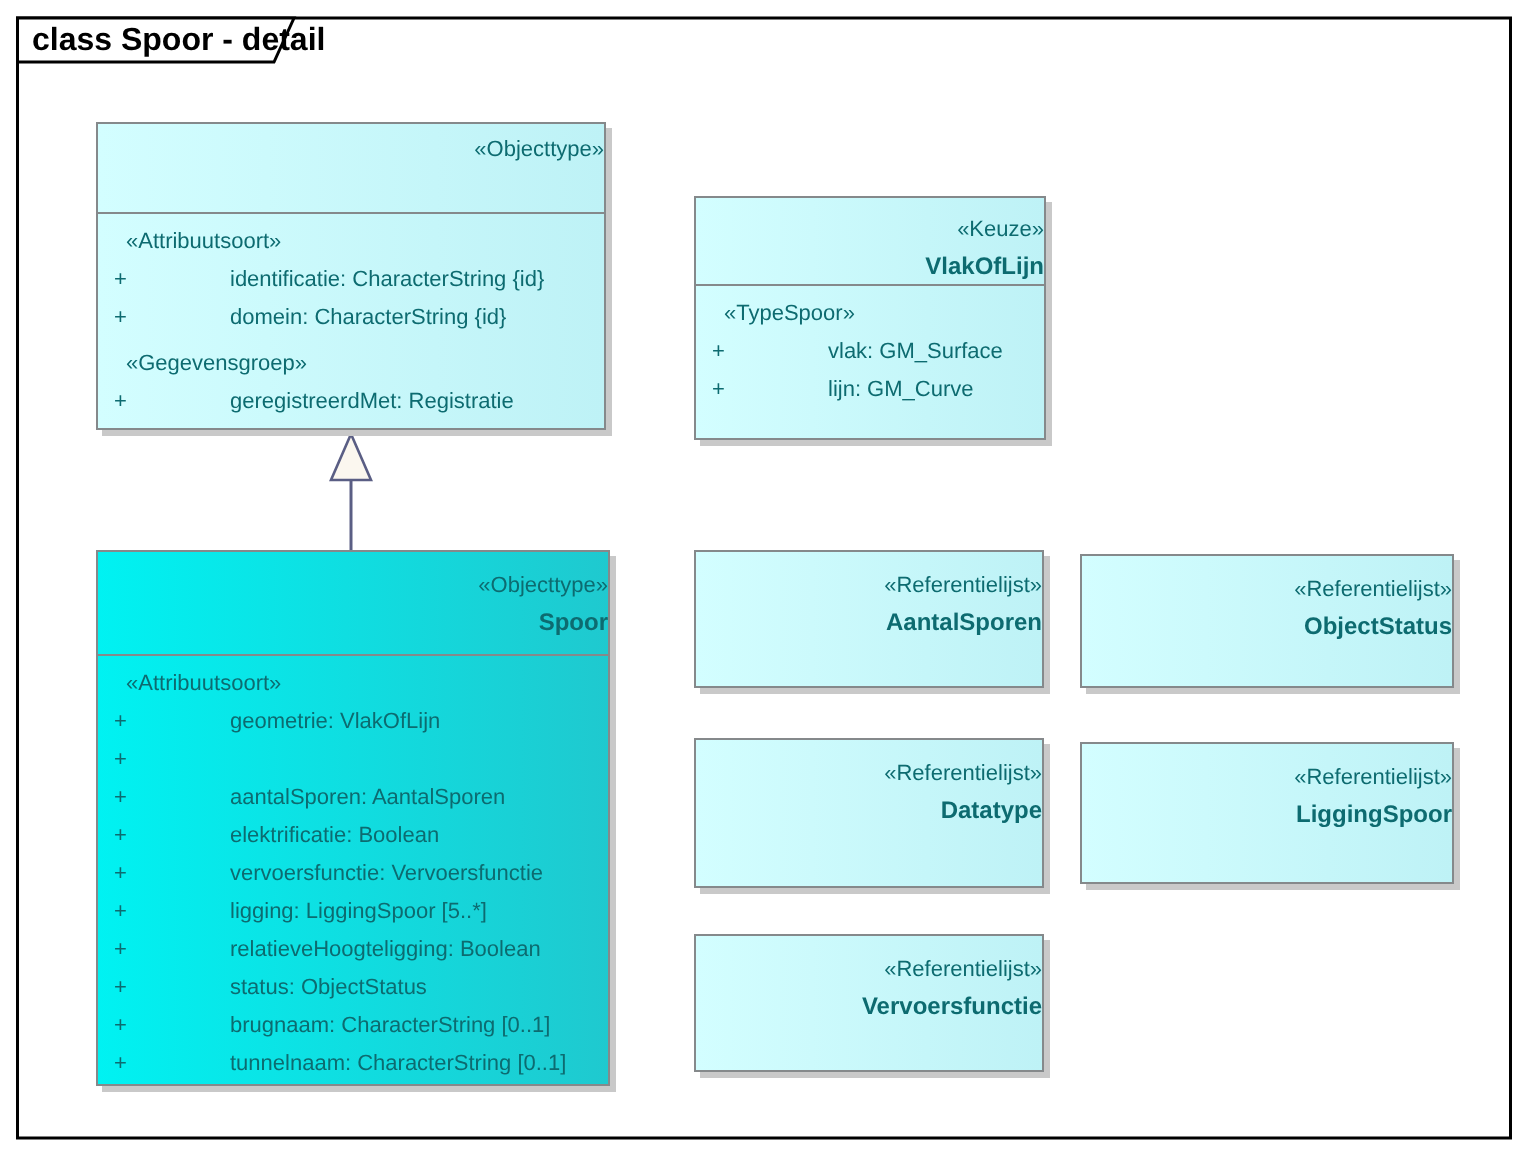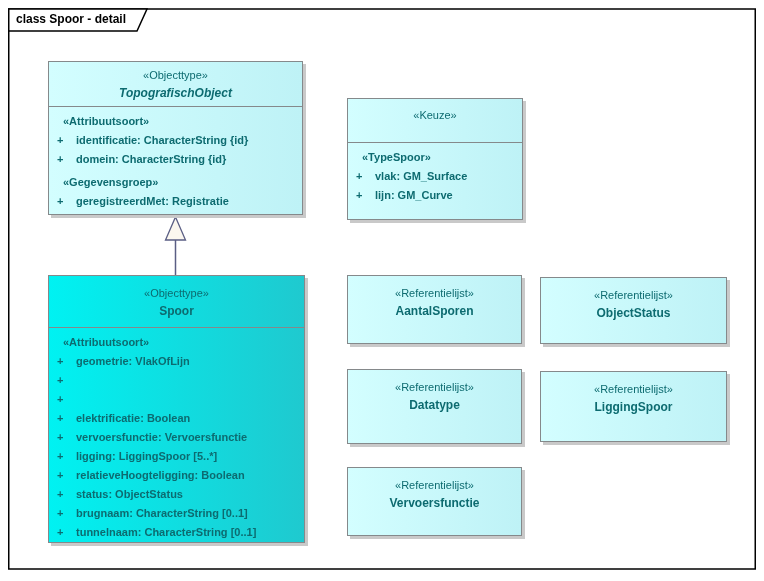--- a/index.html
+++ b/index.html
@@ -3,60 +3,59 @@
 <meta charset="utf-8">
 <style>
   html,body { margin:0; padding:0; background:#ffffff; }
   #canvas {
     position:relative; width:764px; height:581px; overflow:hidden;
     font-family:"Liberation Sans", sans-serif;
     -webkit-font-smoothing:antialiased;
   }
   #frame-layer { position:absolute; left:0; top:0; width:764px; height:581px; }
   #tab-label {
-    position:absolute; left:16px; top:12px; font-size:12px; font-weight:bold; color:#000;text-align:center;
+    position:absolute; left:16px; top:12px; font-size:16px; font-weight:bold; color:#000;text-align:center;
   }
   .uml-box {
     position:absolute; border:1px solid #85898b; box-shadow:3px 3px 0 #c9c9c9;
     box-sizing:border-box; color:#0d6b70;
   }
   .fill-light { background:linear-gradient(90deg,#d3feff 0%,#bef2f6 100%); }
   .fill-bright { background:linear-gradient(90deg,#00f2f2 0%,#1fc9cf 100%); }
-  .uml-header { text-align:center; box-sizing:border-box; }
+  .uml-header { text-align:right; box-sizing:border-box; }
   .with-sep { border-bottom:1px solid #85898b; }
   .stype { font-size:11px; line-height:17px; }
   .cname { font-size:12px; font-weight:bold; line-height:18px; }
   .cname.italic { font-style:italic; }
-  .uml-body { padding-top:5px;font-weight:bold; }
+  .uml-body { padding-top:5px; }
   .sect-label { padding-left:14px; font-size:11px; height:19px; line-height:19px; }
   .sect-gap { margin-top:4px; }
   .attr-row { display:flex; height:19px; line-height:19px; font-size:11px; }
   .vis { width:19px; padding-left:8px; flex:none; }
-  .atxt { white-space:nowrap; }
+  .atxt { white-space:nowrap;margin-left:39px; }
   .hdr-pad { padding-top:5px; }
   .ref-pad { padding-top:9px; }
 </style>
 </head>
 <body>
 
 <div id="canvas">
 
   <svg id="frame-layer" viewBox="0 0 764 581" xmlns="http://www.w3.org/2000/svg">
     <rect x="8.75" y="9" width="746.5" height="560" fill="none" stroke="#000000" stroke-width="1.5"></rect>
     <polygon points="8.75,9 147,9 137,31 8.75,31" fill="#ffffff" stroke="#000000" stroke-width="1.5"></polygon>
     <line x1="175.5" y1="240" x2="175.5" y2="275" stroke="#5a5e84" stroke-width="1.5"></line>
     <polygon points="175.5,217 185.5,240 165.5,240" fill="#fbf7ef" stroke="#5a5e84" stroke-width="1.3"></polygon>
   </svg>
 
   <div id="tab-label">class Spoor - detail</div>
 
   <div class="uml-box fill-light" style="left:48px; top:61px; width:255px; height:154px;">
     <div class="uml-header with-sep hdr-pad" style="height:45px;">
       <div class="stype">«Objecttype»</div>
-      <div class="cname italic">TopografischObject</div>
     </div>
     <div class="uml-body">
       <div class="sect-label">«Attribuutsoort»</div>
       <div class="attr-row">
         <span class="vis">+</span>
         <span class="atxt">identificatie: CharacterString {id}</span>
       </div>
       <div class="attr-row">
         <span class="vis">+</span>
         <span class="atxt">domein: CharacterString {id}</span>
@@ -65,20 +64,21 @@
       <div class="attr-row">
         <span class="vis">+</span>
         <span class="atxt">geregistreerdMet: Registratie</span>
       </div>
     </div>
   </div>
 
   <div class="uml-box fill-light" style="left:347px; top:98px; width:176px; height:122px;">
     <div class="uml-header with-sep" style="height:44px; padding-top:8px;">
       <div class="stype">«Keuze»</div>
+      <div class="cname">VlakOfLijn</div>
     </div>
     <div class="uml-body">
       <div class="sect-label">«TypeSpoor»</div>
       <div class="attr-row">
         <span class="vis">+</span>
         <span class="atxt">vlak: GM_Surface</span>
       </div>
       <div class="attr-row">
         <span class="vis">+</span>
         <span class="atxt">lijn: GM_Curve</span>
@@ -95,20 +95,21 @@
       <div class="sect-label">«Attribuutsoort»</div>
       <div class="attr-row">
         <span class="vis">+</span>
         <span class="atxt">geometrie: VlakOfLijn</span>
       </div>
       <div class="attr-row">
         <span class="vis">+</span>
       </div>
       <div class="attr-row">
         <span class="vis">+</span>
+        <span class="atxt">aantalSporen: AantalSporen</span>
       </div>
       <div class="attr-row">
         <span class="vis">+</span>
         <span class="atxt">elektrificatie: Boolean</span>
       </div>
       <div class="attr-row">
         <span class="vis">+</span>
         <span class="atxt">vervoersfunctie: Vervoersfunctie</span>
       </div>
       <div class="attr-row">

